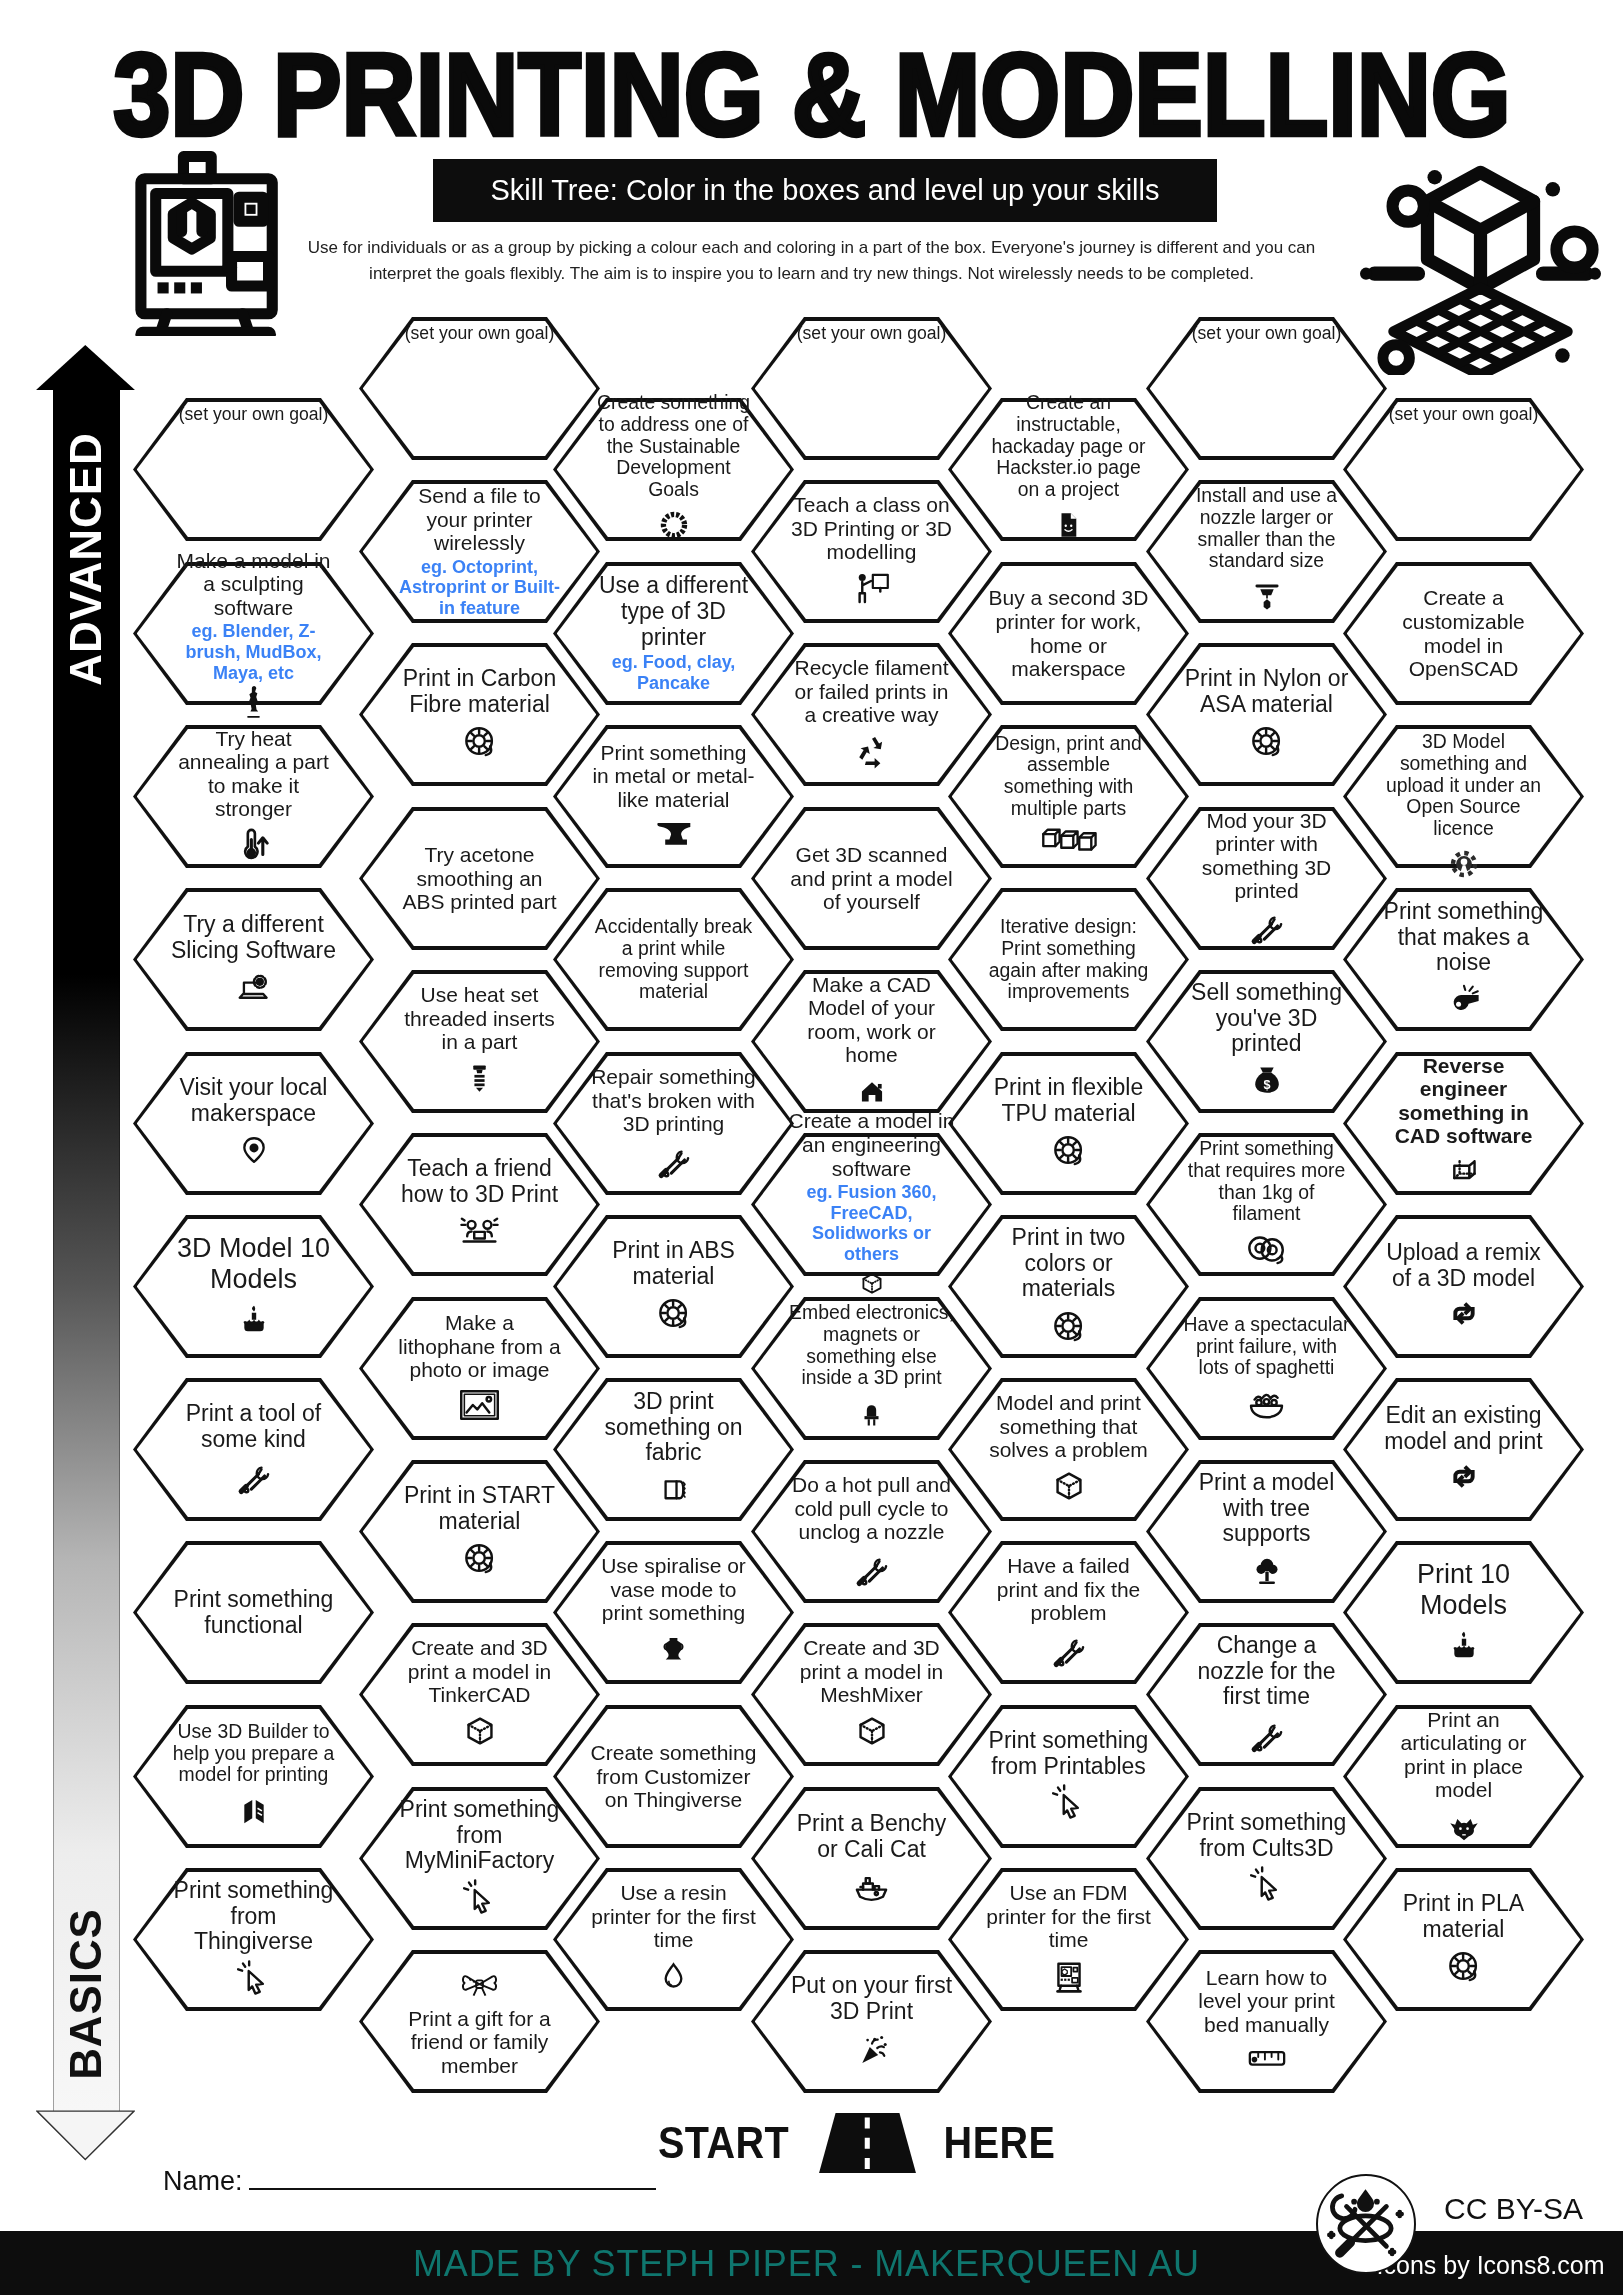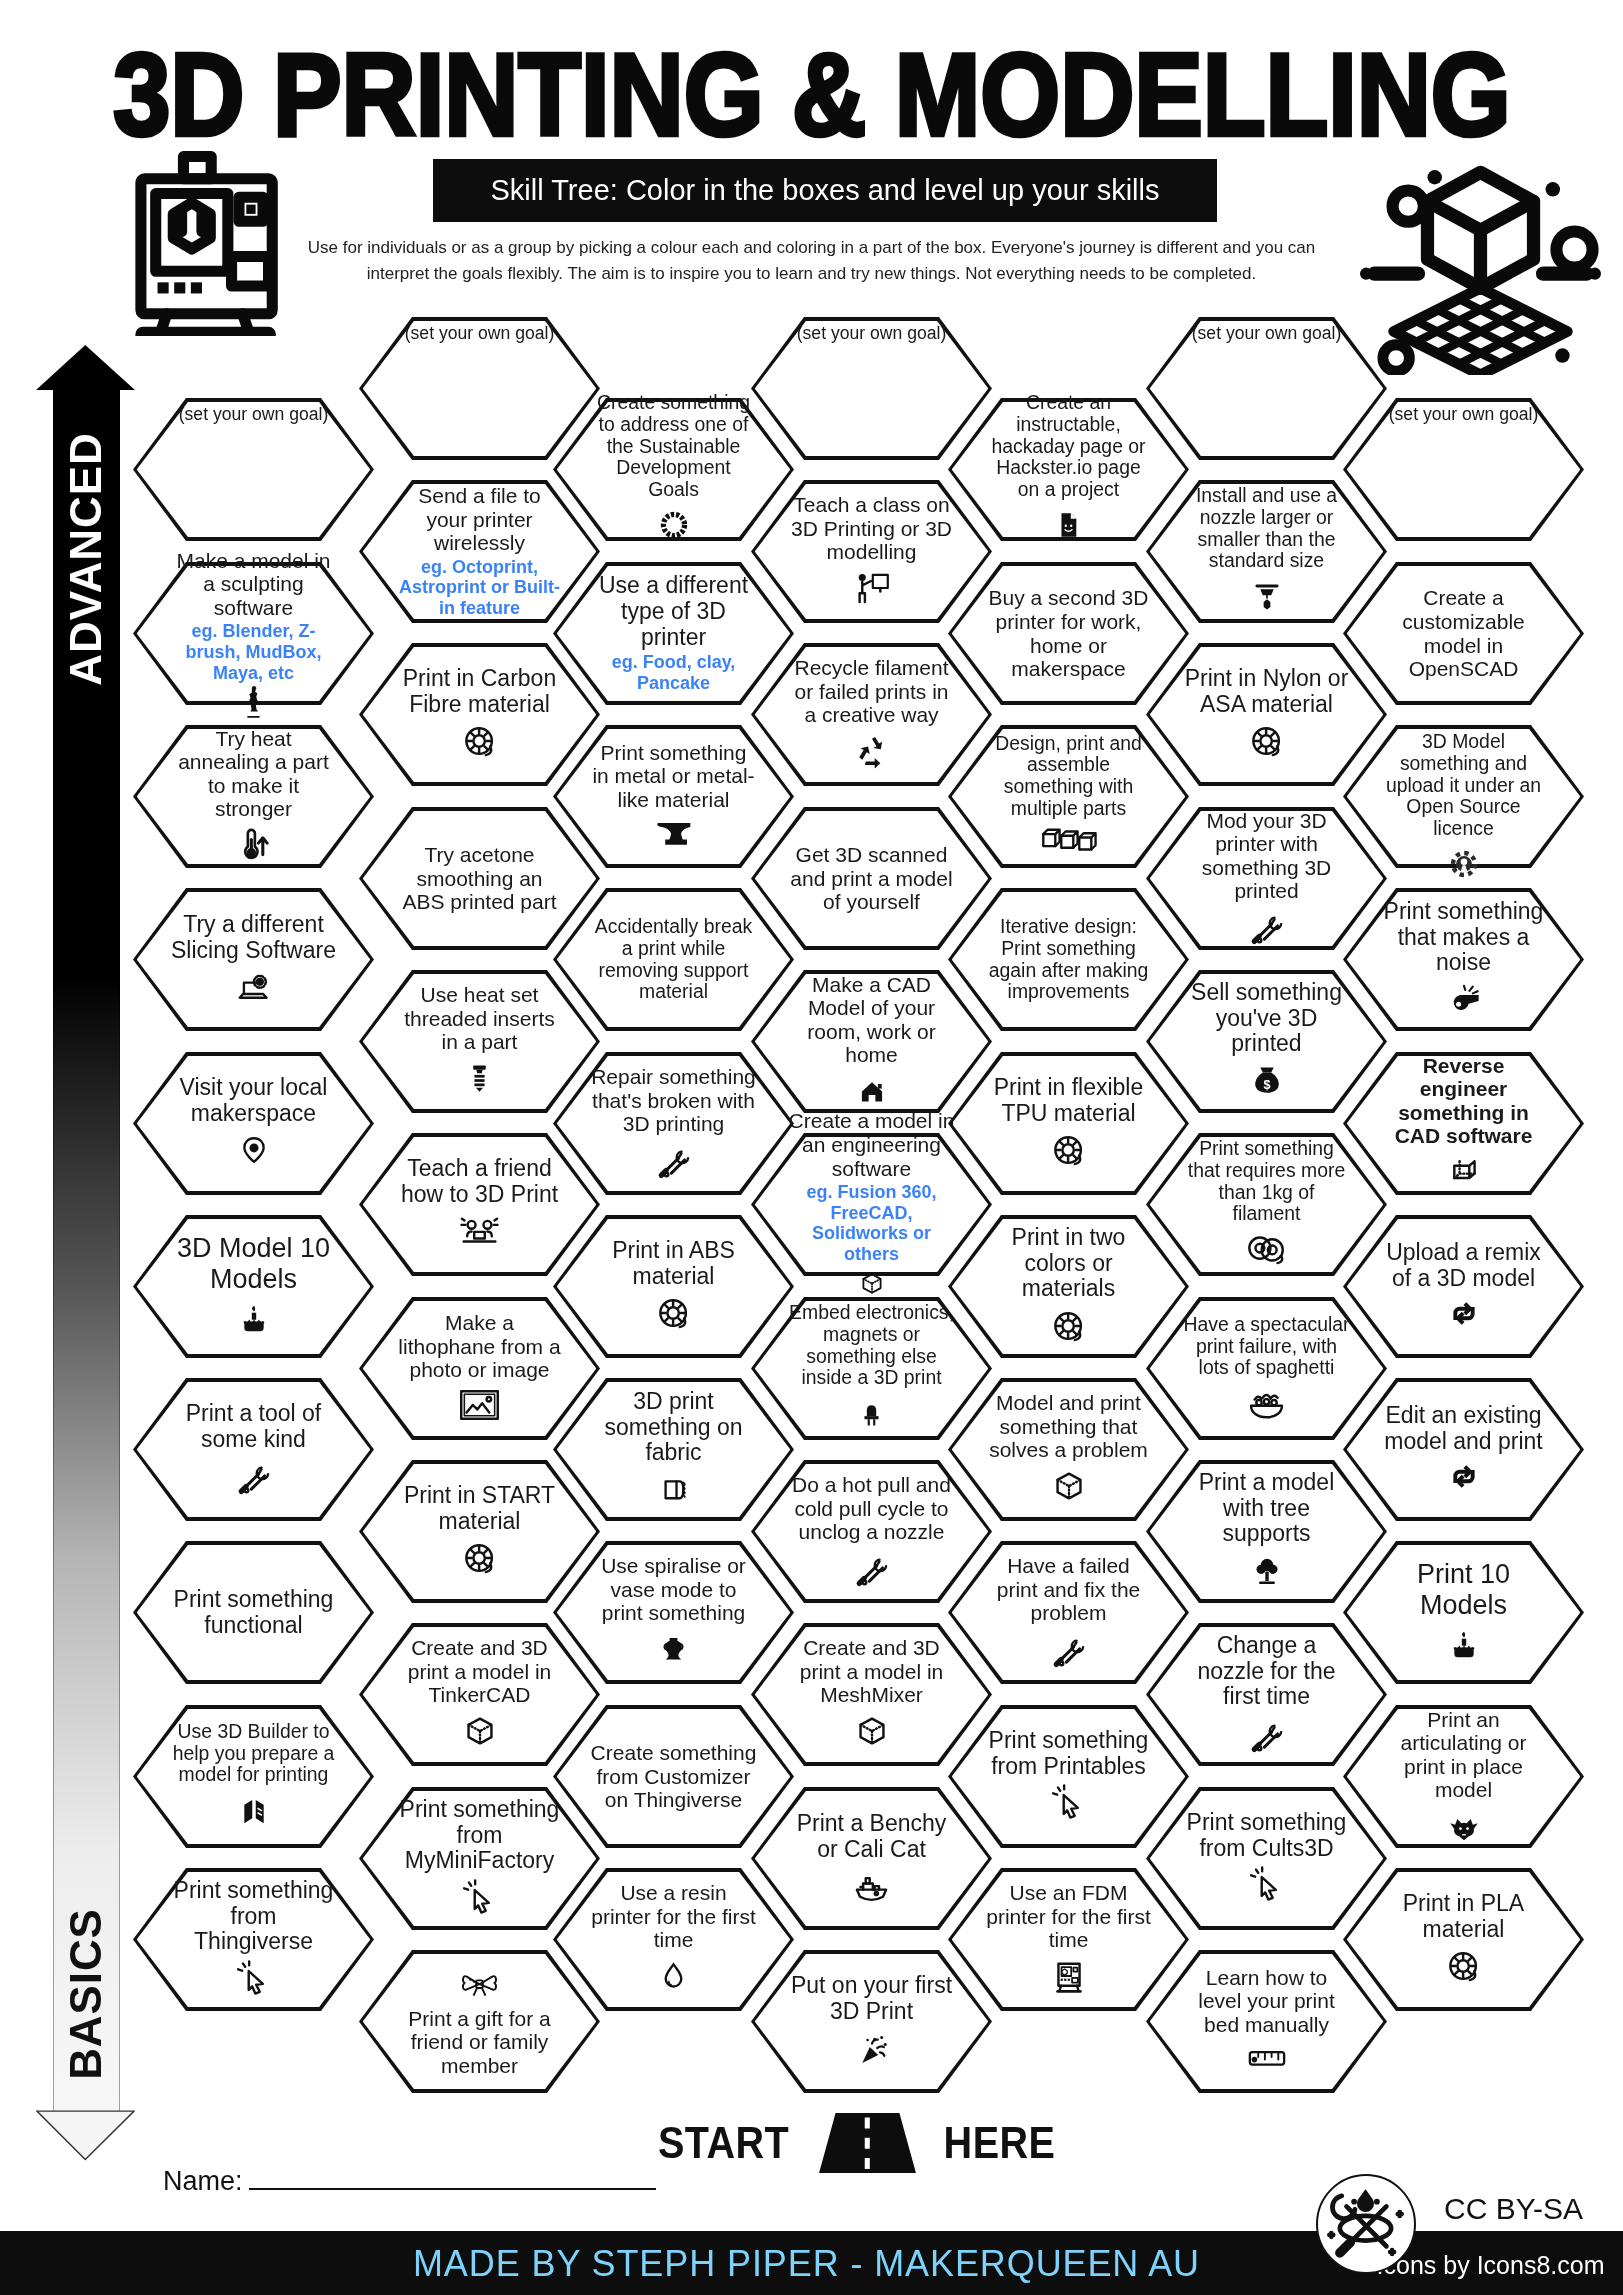--- a/index.html
+++ b/index.html
@@ -32,36 +32,36 @@
   .hex-label{line-height:1.12;color:#1a1a1a;}
   .hex-sub{font-size:18px;font-weight:bold;line-height:1.15;color:#3b82f6;}
   .hex-icon svg{display:block;}
   
   #start-here{position:absolute;left:611px;top:2108px;width:490px;height:69px;
       display:flex;align-items:center;justify-content:center;gap:19.4px;}
   .start-word{font-size:45px;font-weight:bold;transform:scaleX(.88);letter-spacing:0.5px;}
   #name-row{position:absolute;left:163px;top:2161px;font-size:27px;color:#111;}
   #name-line{display:inline-block;width:407px;border-bottom:2.3px solid #111;height:27px;margin-left:6.5px;}
   #footer-bar{position:absolute;left:0;top:2231px;width:1623px;height:65px;background:#0d0d0d;}
-  #made-by{position:absolute;left:0;width:1613px;top:12px;text-align:center;color:#7dd3fc;font-size:36px;letter-spacing:0.9px;}
+  #made-by{position:absolute;left:0;width:1613px;top:12px;text-align:center;color:#0f766e;font-size:36px;letter-spacing:0.9px;}
   #icons-credit{position:absolute;right:18.5px;top:20.4px;color:#fff;font-size:25px;}
   #cc-license{position:absolute;left:1444px;top:2192px;font-size:30px;color:#111;}
   #mq-logo{position:absolute;left:1316px;top:2174px;width:100px;height:100px;border-radius:50%;
       background:#fff;border:2.3px solid #111;z-index:5;box-sizing:border-box;}
 </style>
 </head>
 <body>
 
 <svg id="title-svg" width="1416" height="116" viewBox="0 0 3060 250">
   <text x="1530" y="200" text-anchor="middle" font-family="Liberation Sans, sans-serif" font-size="252" font-weight="bold" fill="#0a0a0a" stroke="#0a0a0a" stroke-width="10" textLength="3020" lengthAdjust="spacingAndGlyphs">3D PRINTING &amp; MODELLING</text>
 </svg>
 
 <div id="subtitle-bar">Skill Tree:  Color in the boxes and level up your skills</div>
 <div class="desc-line" style="top:238px;">Use for individuals or as a group by picking a colour each and coloring in a part of the box.  Everyone's journey is different and you can</div>
-<div class="desc-line" style="top:264px;">interpret the goals flexibly.  The aim is to inspire you to learn and try new things. Not everything needs to be completed.</div>
+<div class="desc-line" style="top:264px;">interpret the goals flexibly.  The aim is to inspire you to learn and try new things. Not wirelessly needs to be completed.</div>
 
 <svg class="abs" style="left:124px;top:151px;" width="167" height="185" viewBox="0 0 90 100">
   <g fill="none" stroke="#0a0a0a" stroke-width="6" stroke-linejoin="round" stroke-linecap="round">
     <rect x="32" y="3" width="15" height="12"></rect>
     <rect x="9" y="15" width="71" height="73" rx="2"></rect>
     <rect x="17" y="23" width="39" height="42"></rect>
     <path d="M36.5 28 l10 6 v13 l-10 6 l-10 -6 v-13 z"></path>
     <path d="M31 31.5 v12 M42 31.5 v12"></path>
     <rect x="62" y="25" width="13" height="13"></rect>
     <rect x="58" y="57" width="20" height="16"></rect>

